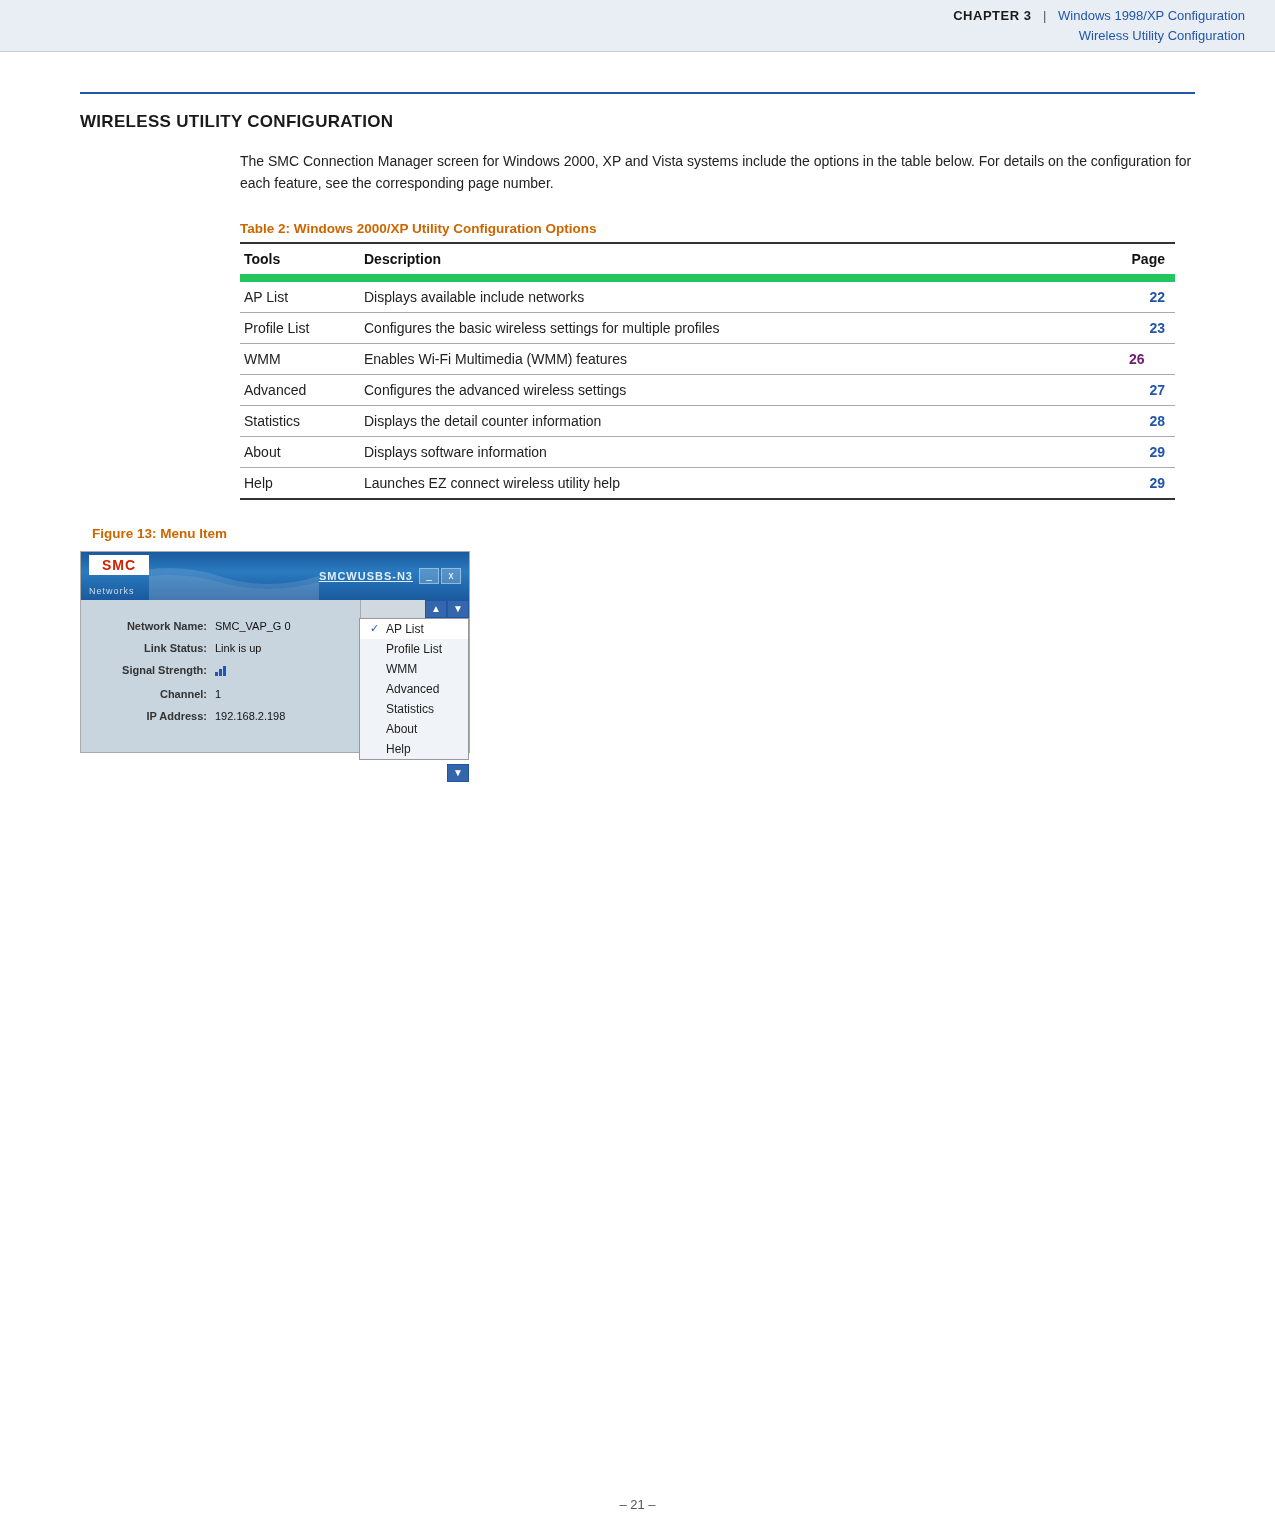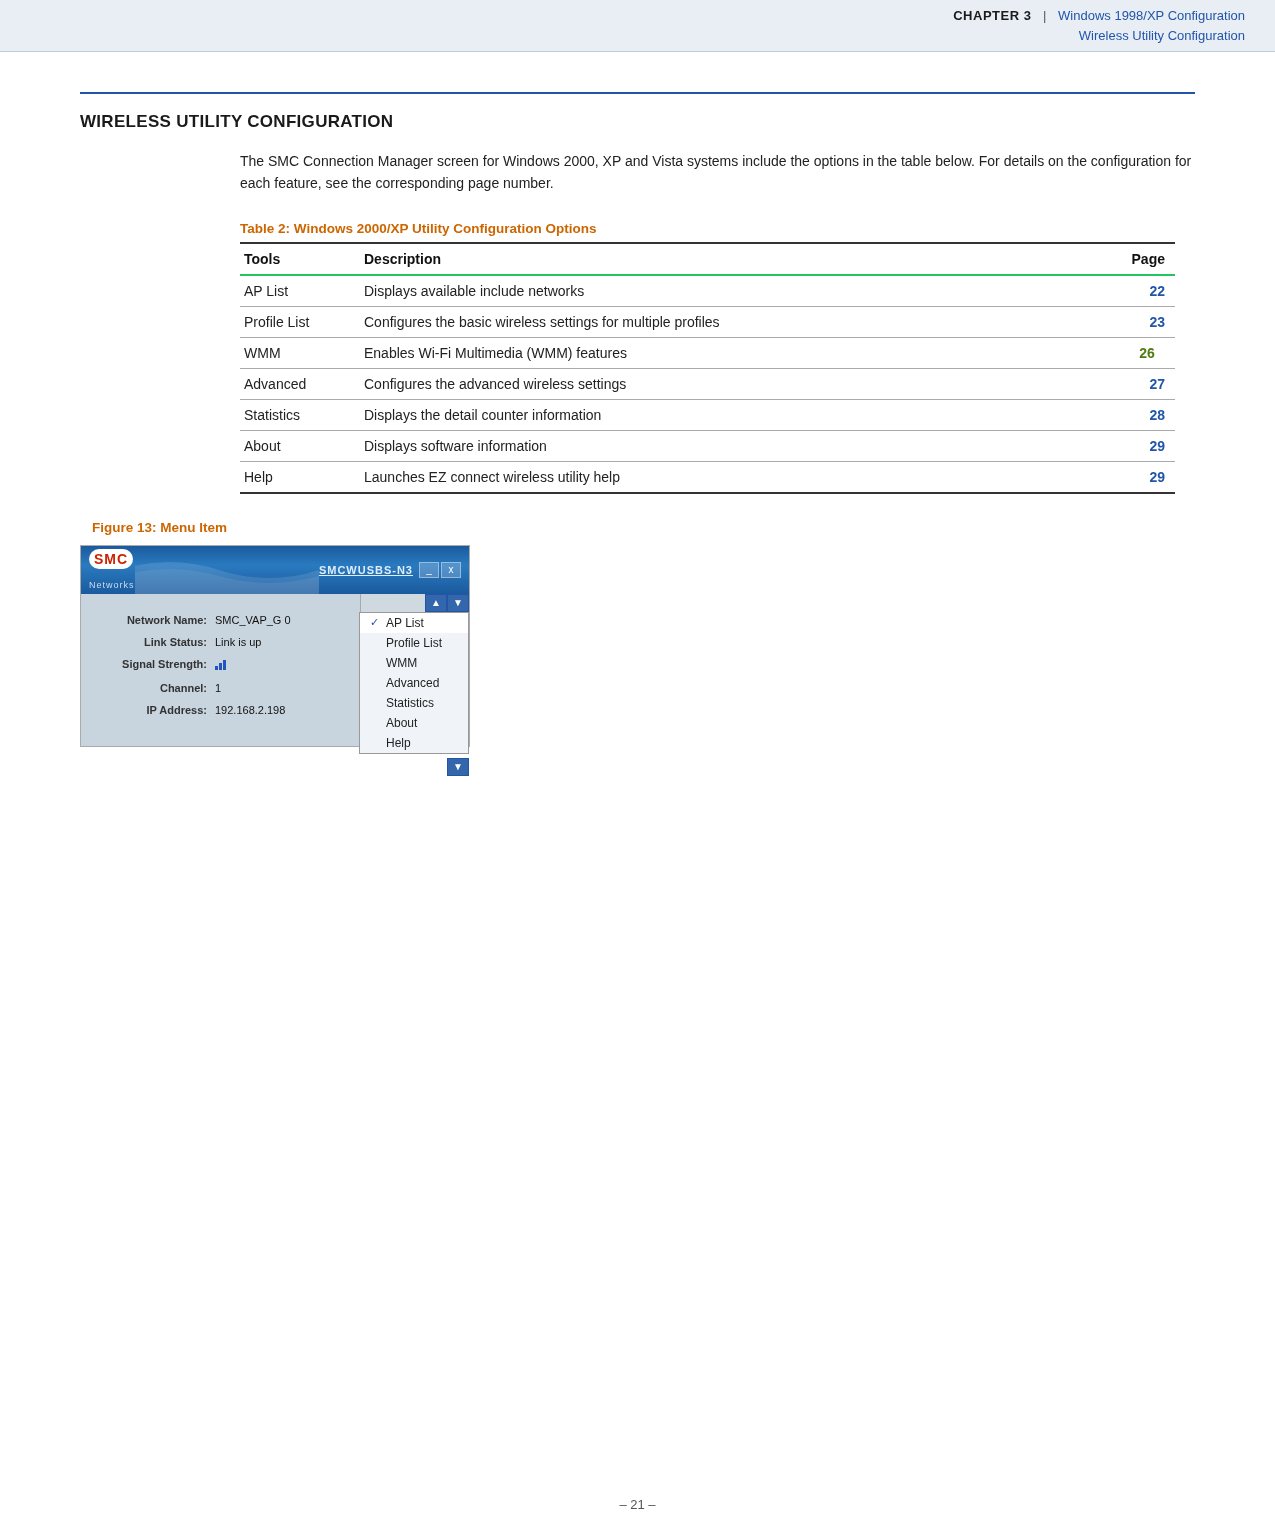--- a/index.html
+++ b/index.html
@@ -97,21 +97,21 @@
       margin-left: 160px;
       margin-right: 20px;
       border-collapse: collapse;
       width: calc(100% - 180px);
       margin-bottom: 26px;
       font-size: 14px;
     }
 
     .config-table thead tr {
       border-top: 2px solid #333;
-      border-bottom: 2px solid #22c55e;
+      border-bottom: 8px solid #22c55e;
       background: #ffffff;
     }
 
     .config-table thead th {
       padding: 7px 10px 7px 4px;
       font-weight: bold;
       font-size: 14px;
       color: #111;
       text-align: left;
     }
@@ -200,25 +200,24 @@
     }
 
     .smc-logo-area {
       display: flex;
       flex-direction: column;
       align-items: flex-start;
     }
 
     .smc-logo-box {
       background: #fff;
-      padding: 2px 5px;
+      padding: 2px 13px;
       display: flex;
       align-items: center;
       margin-bottom: 1px;
-      border-radius: 10px;
     }
 
     .smc-logo-text {
       font-size: 14px;
       font-weight: bold;
       color: #cc2200;
       letter-spacing: 1px;
     }
 
     .smc-networks-text {
@@ -415,21 +414,21 @@
           <td class="col-page" style="color: rgb(34, 85, 170); font-weight: bold; text-align: right; cursor: pointer;">22</td>
         </tr>
         <tr>
           <td class="col-tools">Profile List</td>
           <td>Configures the basic wireless settings for multiple profiles</td>
           <td class="col-page" style="color: rgb(34, 85, 170); font-weight: bold; text-align: right; cursor: pointer;">23</td>
         </tr>
         <tr>
           <td class="col-tools">WMM</td>
           <td>Enables Wi-Fi Multimedia (WMM) features</td>
-          <td class="col-page" style="color: #4d7c0f; font-weight: bold; text-align: center; cursor: pointer;">26</td>
+          <td class="col-page" style="color: #701a75; font-weight: bold; text-align: left; cursor: pointer;">26</td>
         </tr>
         <tr>
           <td class="col-tools">Advanced</td>
           <td>Configures the advanced wireless settings</td>
           <td class="col-page" style="color: rgb(34, 85, 170); font-weight: bold; text-align: right; cursor: pointer;">27</td>
         </tr>
         <tr>
           <td class="col-tools">Statistics</td>
           <td>Displays the detail counter information</td>
           <td class="col-page" style="color: rgb(34, 85, 170); font-weight: bold; text-align: right; cursor: pointer;">28</td>

